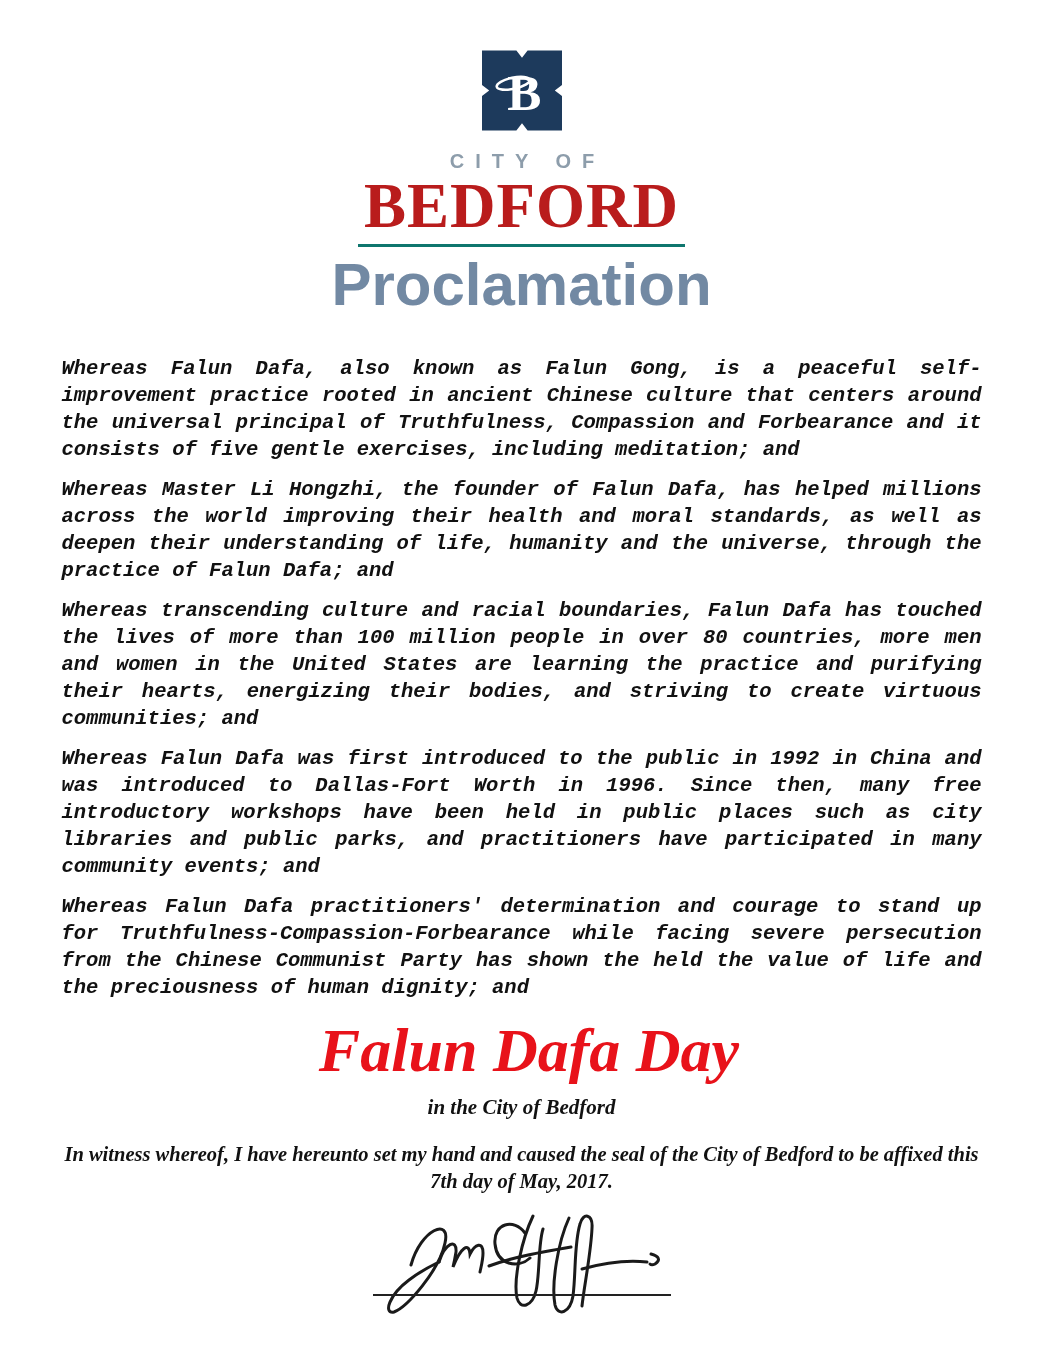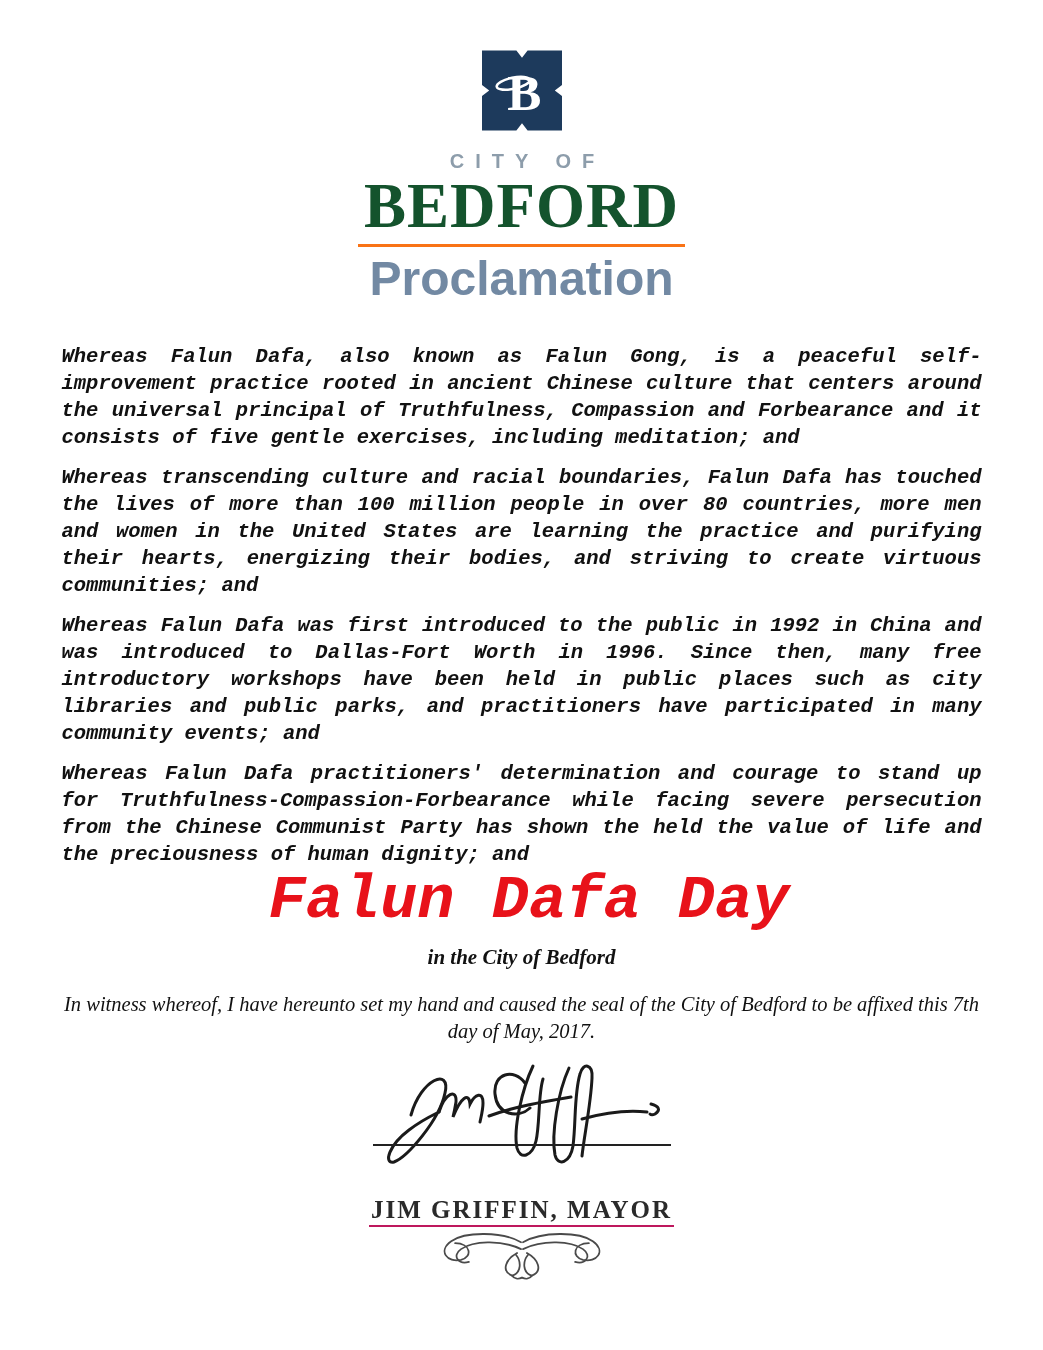--- a/index.html
+++ b/index.html
@@ -27,72 +27,72 @@
     color: #8d9dab;
   }
   .logo-city {
     display: inline-block;
     margin-top: 2px;
     font-family: "Liberation Serif", serif;
     font-weight: bold;
     font-size: 63px;
     line-height: 1.0;
     letter-spacing: 1px;
-    color: #14532d;
-    border-bottom: 3px solid #f97316;
+    color: #b91c1c;
+    border-bottom: 3px solid #0f766e;
     padding: 0 6px 6px 6px;
   }
   .doc-title {
     margin-top: 8px;
     font-family: "Liberation Sans", sans-serif;
     font-weight: bold;
-    font-size: 48px;
+    font-size: 60px;
     line-height: 1.0;
     color: #7289a3;
     text-align: center;
   }
   
   .body-text {
     width: 920px;
     margin: 40px auto 0 auto;
     font-size: 20.5px;
     font-weight: bold;
     font-style: italic;
     line-height: 27px;
     text-align: justify;
     font-family: Liberation Mono, monospace;
   }
   .body-text p { margin: 0 0 13px 0; }
   .body-text p:last-child { margin-bottom: 0; }
   
   .fdd-title {
-    margin-top: 0;
+    margin-top: 17px;
     text-align: center;
-    font-family: Liberation Mono, monospace;
+    font-family: Liberation Serif, serif;
     font-weight: bold;
     font-style: italic;
     font-size: 62px;
     line-height: 1.05;
     color: #e8121a;
     padding-left: 15px;
   }
   .fdd-subtitle {
     text-align: center;
     font-weight: bold;
     font-style: italic;
     font-size: 21px;
     line-height: 26px;
     margin-top: 11px;
   }
   .witness {
     width: 920px;
     margin: 21px auto 0 auto;
     text-align: center;
     font-size: 20.5px;
-    font-weight: normal;
+    font-weight: bold;
     font-style: italic;
     line-height: 27px;
   }
   
   .sig-area { text-align: center; margin-top: 14px; }
   .sig-svg { display: inline-block; }
   .signatory {
     margin-top: 18px;
     text-align: center;
   }
@@ -124,20 +124,21 @@
 
     <div>
       <div class="logo-city">BEDFORD</div>
     </div>
 
     <div class="doc-title">Proclamation</div>
   </div>
 
   <div class="body-text">
     <p>Whereas Falun Dafa, also known as Falun Gong, is a peaceful self-improvement practice rooted in ancient Chinese culture that centers around the universal principal of Truthfulness, Compassion and Forbearance and it consists of five gentle exercises, including meditation; and</p>
+    <p>Whereas Master Li Hongzhi, the founder of Falun Dafa, has helped millions across the world improving their health and moral standards, as well as deepen their understanding of life, humanity and the universe, through the practice of Falun Dafa; and</p>
     <p>Whereas transcending culture and racial boundaries, Falun Dafa has touched the lives of more than 100 million people in over 80 countries, more men and women in the United States are learning the practice and purifying their hearts, energizing their bodies, and striving to create virtuous communities; and</p>
     <p>Whereas Falun Dafa was first introduced to the public in 1992 in China and was introduced to Dallas-Fort Worth in 1996.  Since then, many free introductory workshops have been held in public places such as city libraries and public parks, and practitioners have participated in many community events; and</p>
     <p>Whereas Falun Dafa practitioners' determination and courage to stand up for Truthfulness-Compassion-Forbearance while facing severe persecution from the Chinese Communist Party has shown the held the value of life and the preciousness of human dignity; and</p>
   </div>
 
   <div class="fdd-title">Falun Dafa Day</div>
   <div class="fdd-subtitle">in the City of Bedford</div>
 
   <div class="witness">In witness whereof, I have hereunto set my hand and caused the seal of the City of Bedford to be affixed this 7th day of May, 2017.</div>
 

